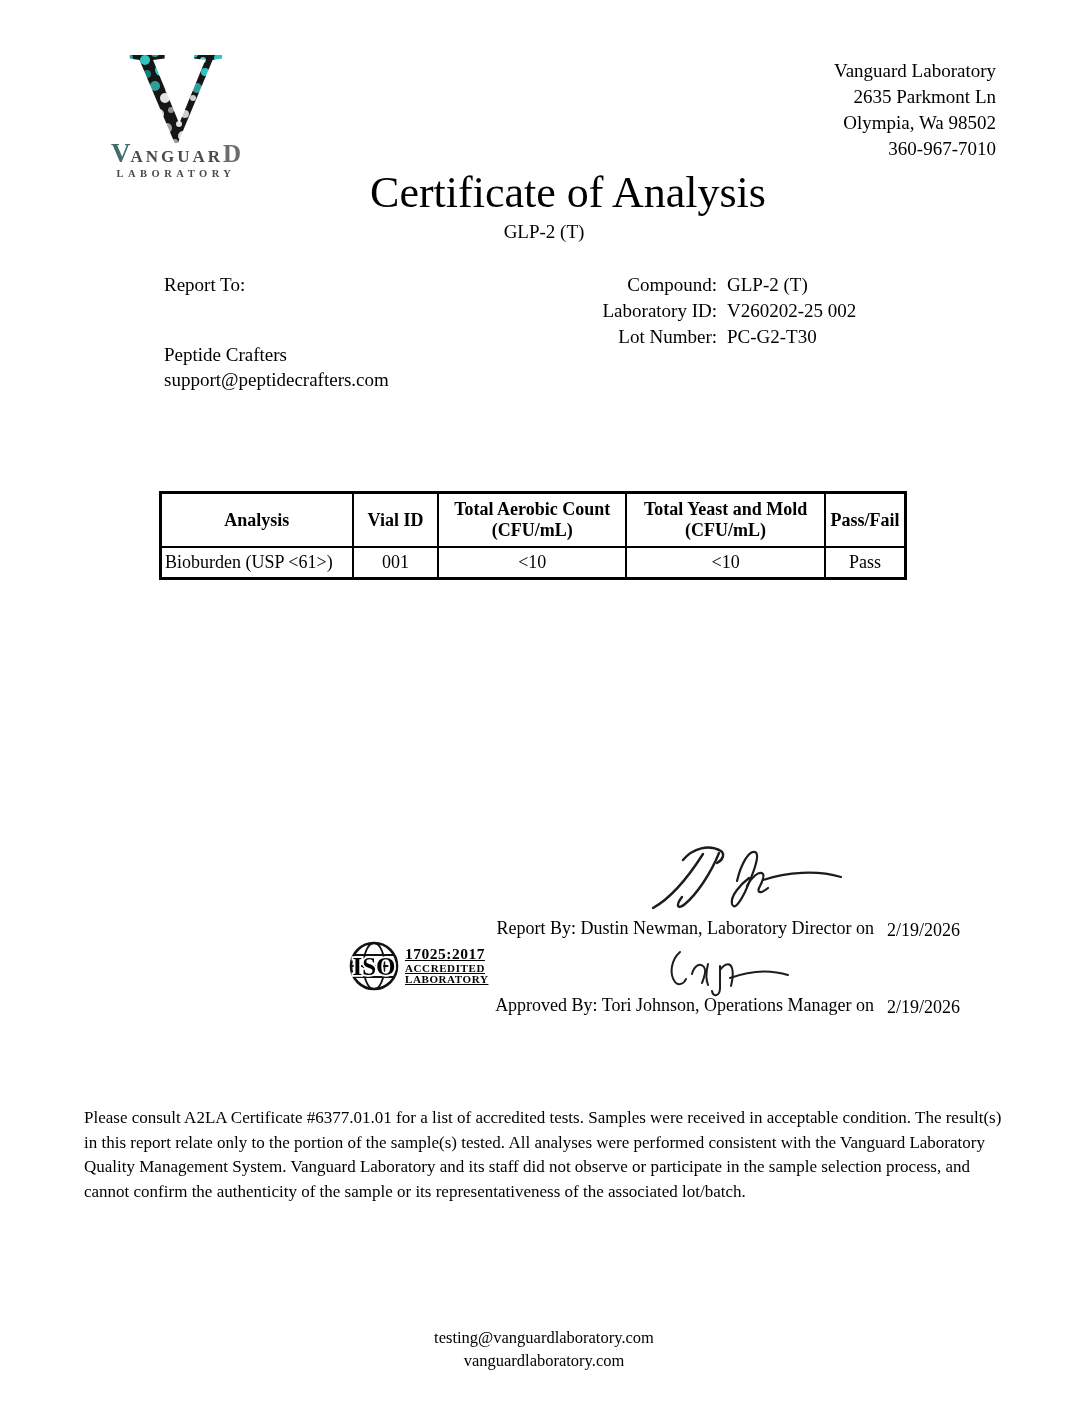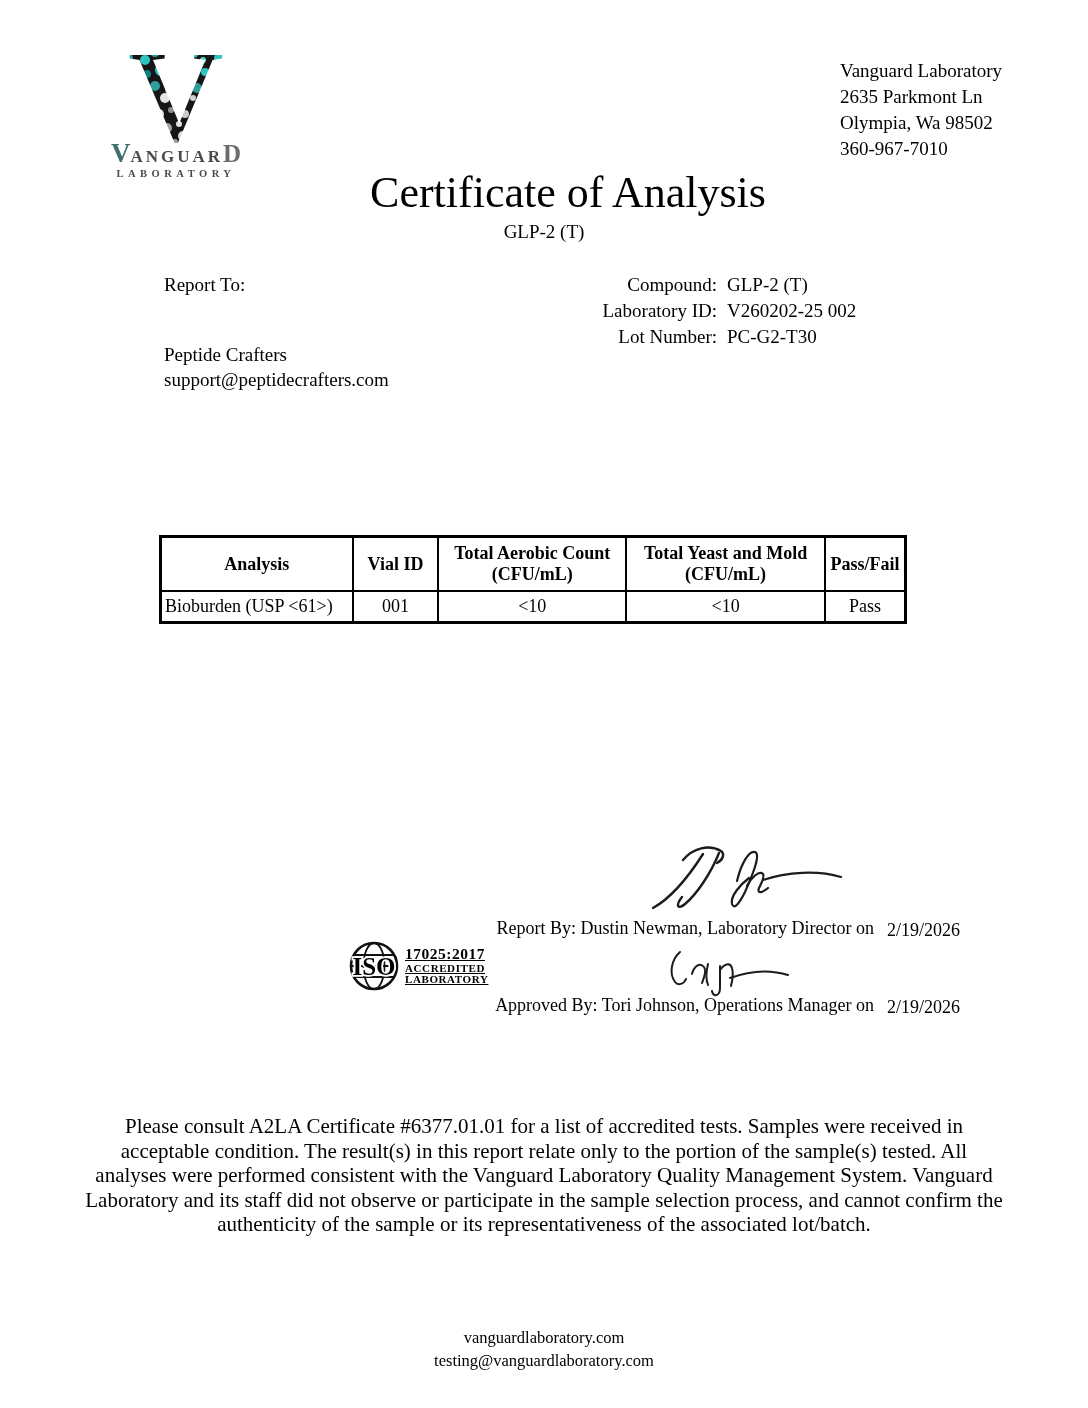--- a/index.html
+++ b/index.html
@@ -14,52 +14,52 @@
   }
   
   .logo{position:absolute;left:96px;top:44px;width:160px;text-align:center;}
   .logo-v{display:block;margin:0 auto;}
   .wordmark{margin-top:-4px;color:#4a4a4a;font-weight:bold;line-height:1;white-space:nowrap;}
   .wordmark .big-initial{font-size:27px;color:#3f6f6e;}
   .wordmark .mid{font-size:17px;letter-spacing:3px;}
   .wordmark .big-final{font-size:25px;color:#6b6b6b;}
   .logo-sub{margin-top:1px;font-size:10.5px;letter-spacing:4.5px;color:#4a4a4a;font-weight:bold;}
   
-  .address{position:absolute;top:58px;right:86px;font-size:19px;line-height:26px;}
+  .address{position:absolute;top:58px;right:92px;text-align:right;font-size:19px;line-height:26px;}
   
   .title{position:absolute;top:168px;left:0;width:100%;text-align:center;font-size:44px;line-height:50px;padding-left:24px;}
   .subtitle{position:absolute;top:221px;left:0;width:100%;text-align:center;font-size:19px;}
   
   .report-to{position:absolute;left:164px;top:272px;font-size:19px;line-height:25.5px;}
   .report-to .company{font-weight:normal;margin-top:44px;}
   .sample-info{position:absolute;left:520px;top:272px;font-size:19px;line-height:26px;}
   .sample-info .row{display:flex;}
   .sample-info .lbl{flex:0 0 197px;text-align:right;}
   .sample-info .val{padding-left:10px;white-space:pre;}
   
   .results{position:absolute;left:159px;top:491px;width:748px;border-collapse:collapse;
-           border:3px solid #000;font-size:18px;table-layout:fixed;margin-top:44px;}
+           border:3px solid #000;font-size:18px;table-layout:fixed;}
   .results th,.results td{border:2px solid #000;text-align:center;vertical-align:middle;padding:1px 3px;}
   .results th{font-weight:bold;height:50px;}
   .results td{height:27px;}
   .results td.first{text-align:left;white-space:nowrap;}
   .th-unit{display:block;}
   
   .sig{position:absolute;}
   .sig path{fill:none;stroke:#1c1c1c;stroke-linecap:round;stroke-linejoin:round;}
   .signoff-line{position:absolute;right:128px;font-size:18px;white-space:nowrap;}
   .signoff-line .date{display:inline-block;margin-left:13px;position:relative;top:2px;}
   
   .iso{position:absolute;left:348px;top:940px;display:flex;align-items:center;}
   .iso-text{margin-left:5px;font-weight:bold;line-height:1.05;}
   .iso-text .l1{font-size:15.5px;text-decoration:underline;letter-spacing:0.5px;}
   .iso-text .l2,.iso-text .l3{font-size:11px;text-decoration:underline;letter-spacing:0.6px;}
   
   .disclaimer{position:absolute;top:1106px;left:50%;transform:translateX(-50%);
-              width:920px;text-align:center;font-size:21px;line-height:24.5px;margin-top:8px;}
+              width:920px;font-size:17px;line-height:24.5px;}
   .footer{position:absolute;top:1326px;left:0;width:100%;text-align:center;
           font-size:16.5px;line-height:23px;}
 </style>
 </head>
 <body>
 
 <div class="page">
 
   <div class="logo">
     <svg class="logo-v" width="142" height="100" viewBox="0 0 142 100">
@@ -222,17 +222,17 @@
     <path d="M68,38 C90,30 110,30 126,35" stroke-width="2"></path>
   </svg>
 
   <div class="signoff-line" style="top:995px;">
     <span>Approved By: Tori Johnson, Operations Manager on</span><span class="date">2/19/2026</span>
   </div>
 
   <div class="disclaimer">Please consult A2LA Certificate #6377.01.01 for a list of accredited tests. Samples were received in acceptable condition. The result(s) in this report relate only to the portion of the sample(s) tested. All analyses were performed consistent with the Vanguard Laboratory Quality Management System. Vanguard Laboratory and its staff did not observe or participate in the sample selection process, and cannot confirm the authenticity of the sample or its representativeness of the associated lot/batch.</div>
 
   <div class="footer">
+    <div>testing@vanguardlaboratory.com</div>
     <div>vanguardlaboratory.com</div>
-    <div>testing@vanguardlaboratory.com</div>
   </div>
 
 </div>
 
 </body></html>

